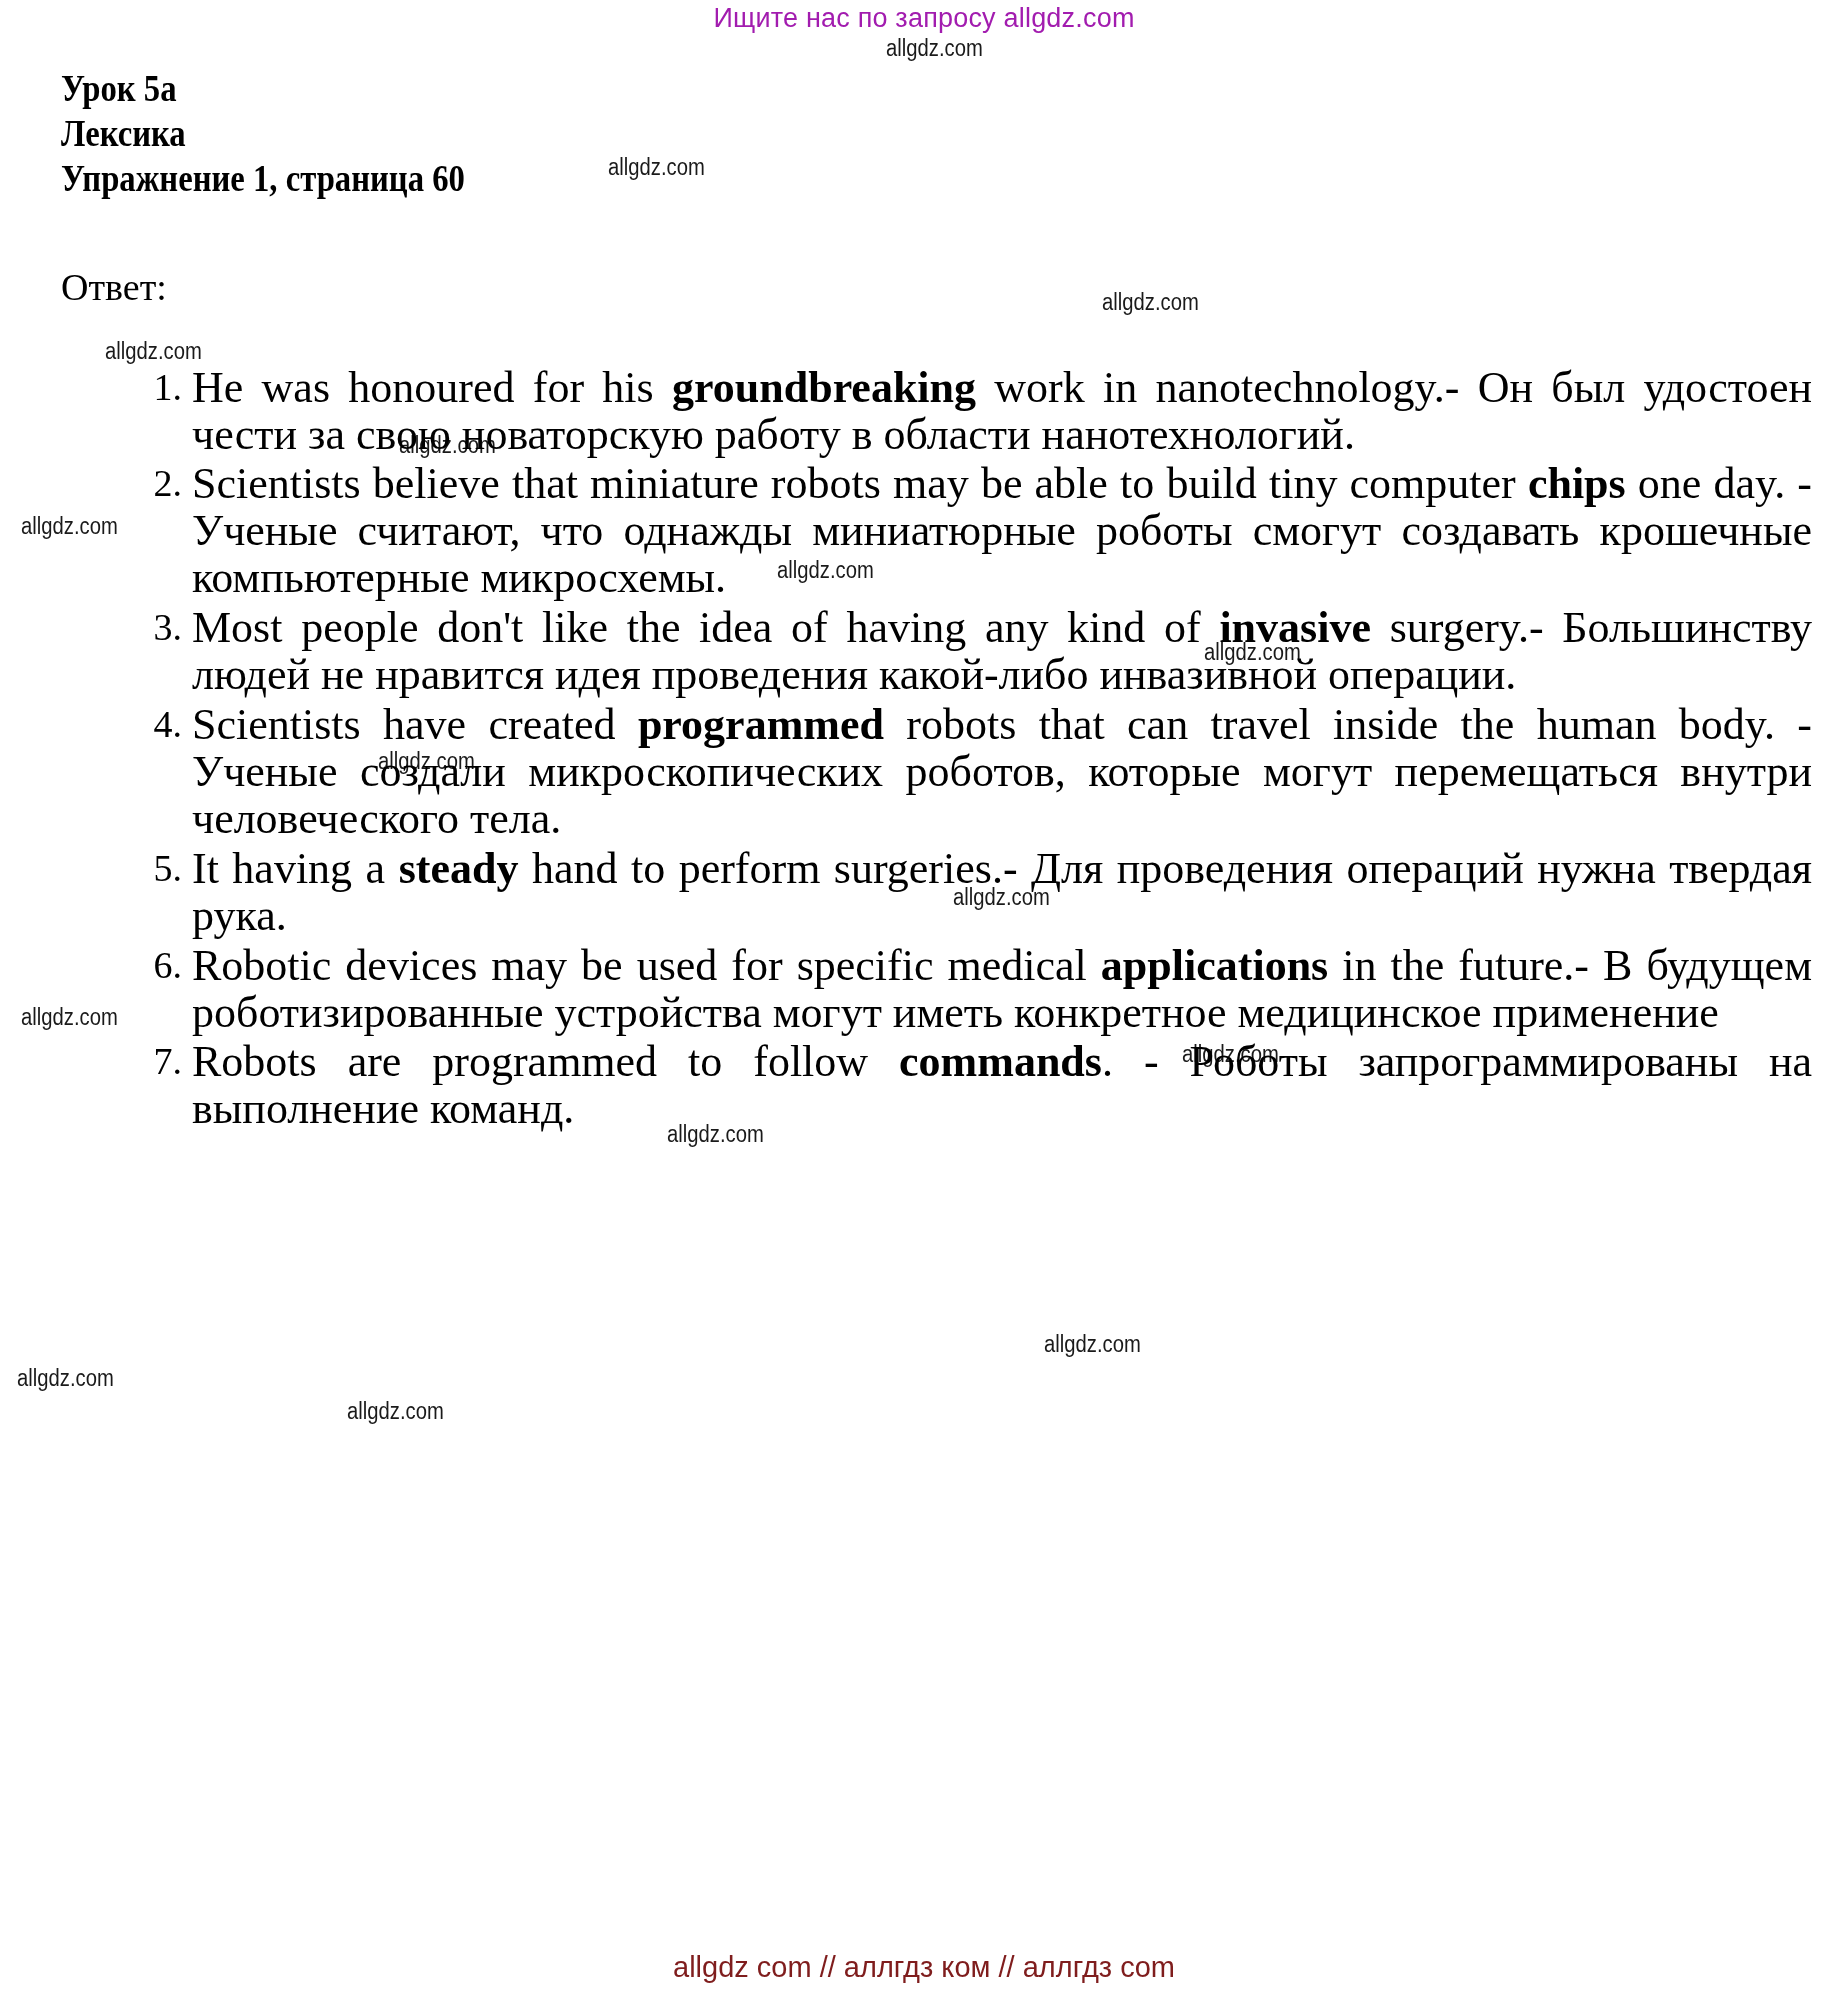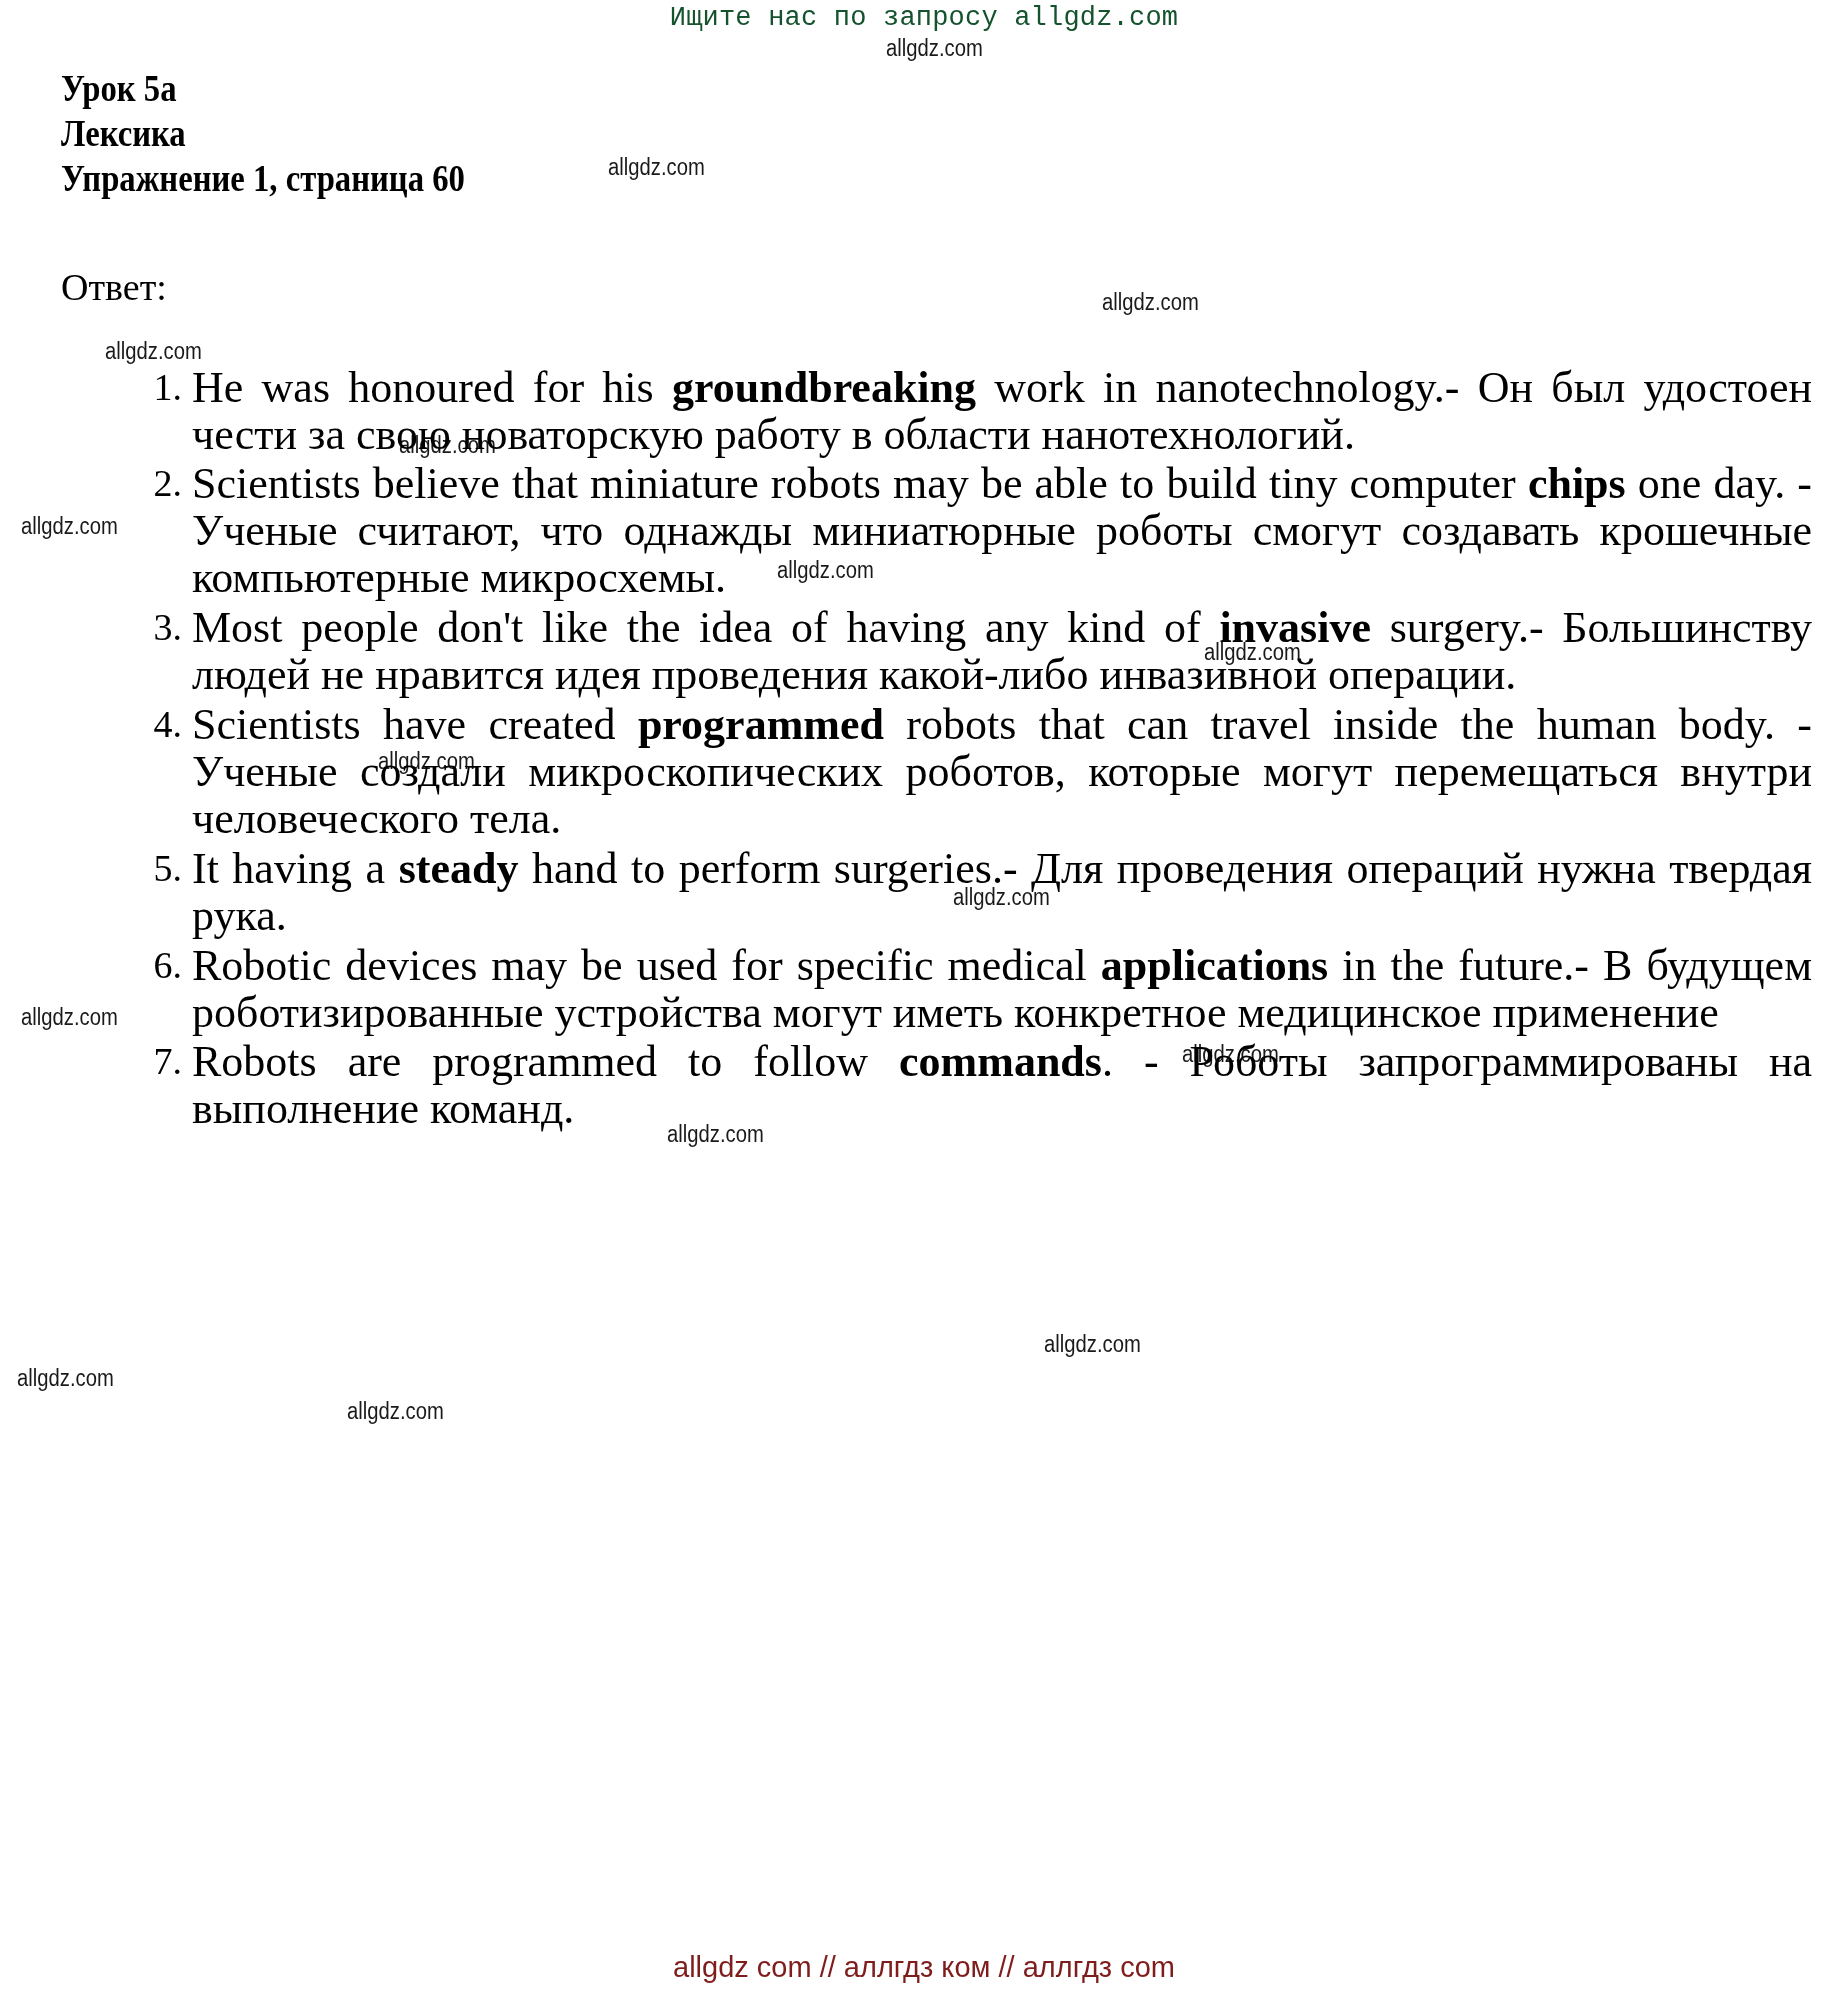--- a/index.html
+++ b/index.html
@@ -125,21 +125,21 @@
     font-size: 29px;
     line-height: 35px;
     white-space: nowrap;
   }
 </style>
 </head>
 <body style="background: rgb(255, 255, 255);">
 
 <div id="page">
 
-  <div class="promo-bar" style="color: #14532d; font-family: Liberation Mono, monospace;">
+  <div class="promo-bar" style="color: #a21caf;">
     <span>Ищите нас по запросу allgdz.com</span>
   </div>
 
   <div id="watermark-layer">
       <div class="wm" style="left: 886px; top: 35px; color: rgb(26, 26, 26);">allgdz.com</div>
       <div class="wm" style="left: 608px; top: 154px; color: rgb(26, 26, 26);">allgdz.com</div>
       <div class="wm" style="left: 1102px; top: 289px; color: rgb(26, 26, 26);">allgdz.com</div>
       <div class="wm" style="left: 105px; top: 338px; color: rgb(26, 26, 26);">allgdz.com</div>
       <div class="wm" style="left: 399px; top: 432px; color: rgb(26, 26, 26);">allgdz.com</div>
       <div class="wm" style="left: 20.5px; top: 513px; color: rgb(26, 26, 26);">allgdz.com</div>

